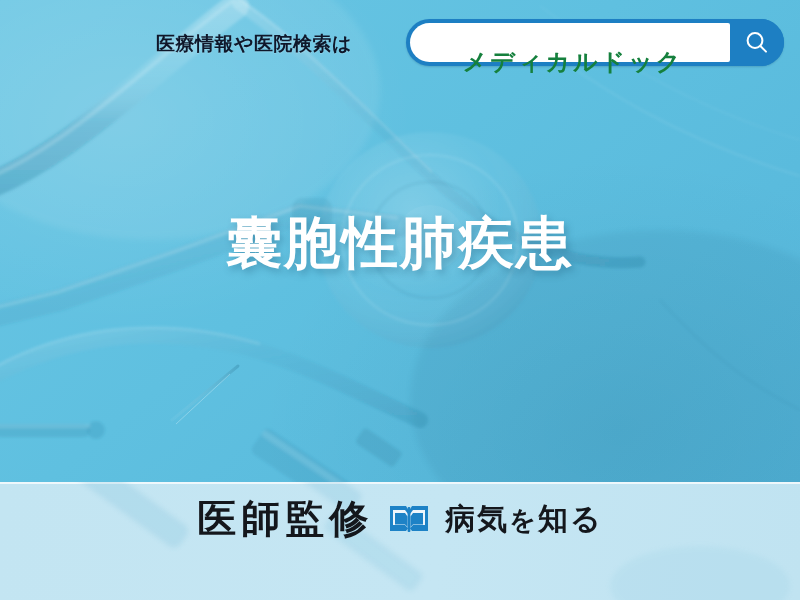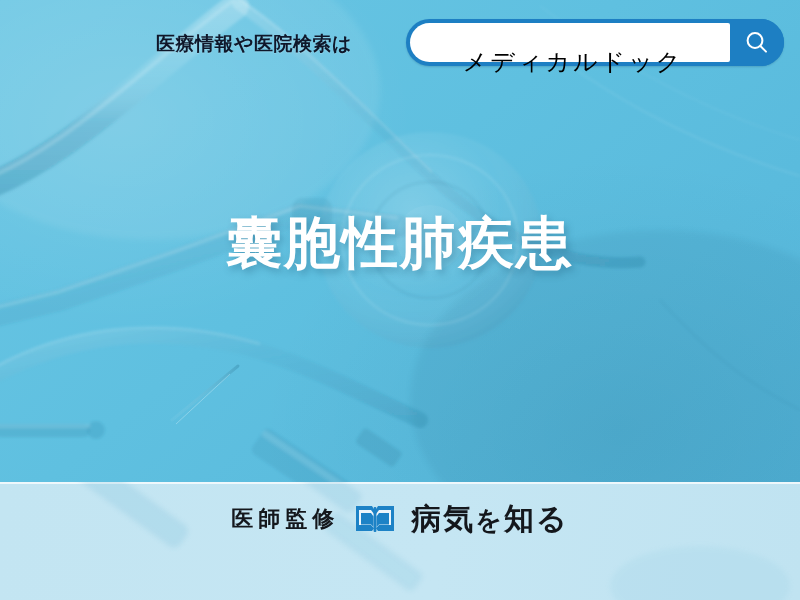--- a/index.html
+++ b/index.html
@@ -50,22 +50,22 @@
     box-shadow:0 1px 2px rgba(0,40,70,.18);
   }
   .search-input-box {
     position:absolute; left:4px; top:4px;
     width:320px; height:39px;
     background:#ffffff;
     border-radius:20px 2px 2px 20px;
     display:flex; align-items:center; justify-content:center;
   }
   .search-input-box .kw {
-    font-size:24px; font-weight:400;
-    color:#000000;
+    font-size:24px; font-weight:700;
+    color:#15803d;
     letter-spacing:3px;
     white-space:nowrap;
     padding-left:6px;
     margin-top:38px;
   }
   .search-btn {
     position:absolute; right:0; top:0;
     width:54px; height:47px;
     border-radius:0 24px 24px 0;
     background:#1d7fc3;
@@ -98,21 +98,21 @@
     background:rgba(255,255,255,.72);
   }
   .bottom-bar svg.faint { position:absolute; left:0; top:0; width:800px; height:118px; }
 
   .sub-row {
     position:absolute; left:0; top:14px; width:800px; height:46px;
     display:flex; align-items:center; justify-content:center;
     gap:14px;
   }
   .sub-text-a {
-    font-size:22px; font-weight:700; color:#14171c;
+    font-size:39px; font-weight:700; color:#14171c;
     letter-spacing:5px; white-space:nowrap;
   }
   .book-icon { display:block; width:44px; height:34px; }
   .sub-text-b {
     font-size:30px; font-weight:700; color:#14171c;
     letter-spacing:2px; white-space:nowrap;
   }
   .sub-text-b .small { font-size:26px; }
 </style>
 </head>

